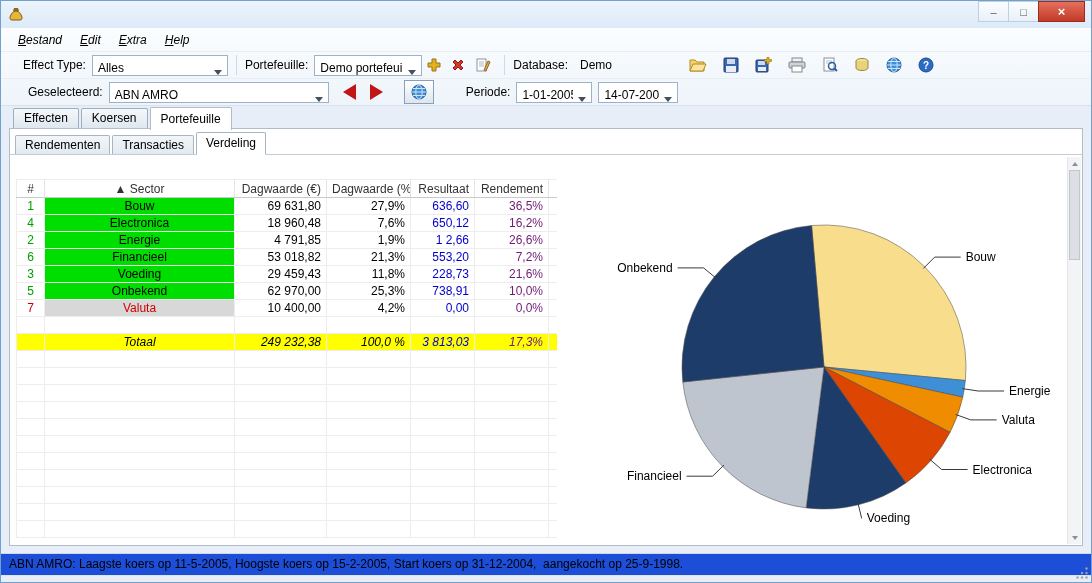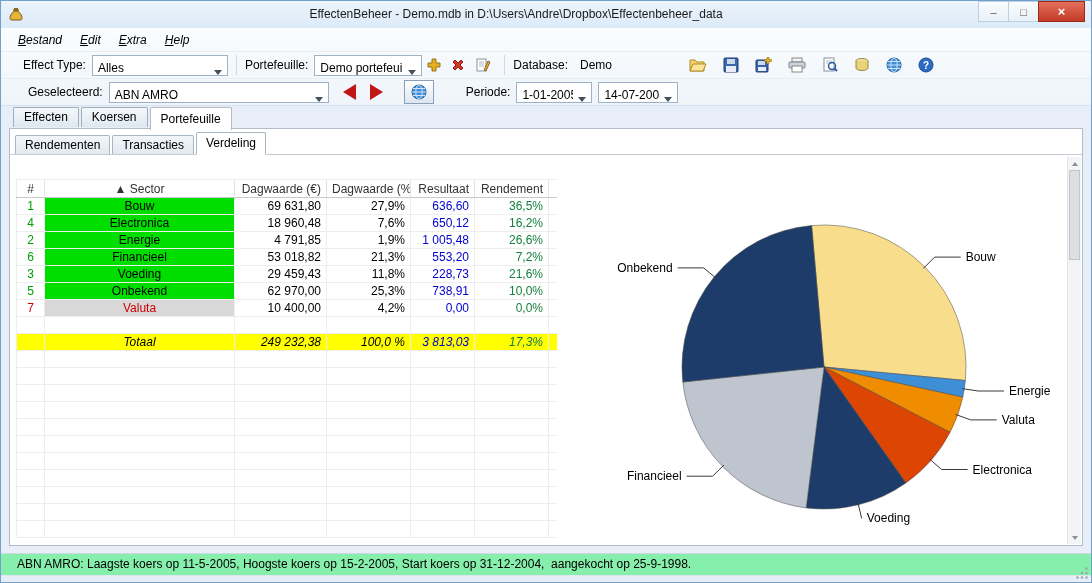--- a/index.html
+++ b/index.html
@@ -29,73 +29,72 @@
   .darr{width:0;height:0;border-left:4px solid transparent;border-right:4px solid transparent;border-top:5px solid #44505c;margin:0 5px;}
   .vsep{width:1px;height:20px;background:#cfdae4;margin:0 8px;}
   .tbtn{border:none;background:transparent;padding:2px 3px;margin:0 2px;display:flex;align-items:center;cursor:default;}
   .icon-group{display:flex;align-items:center;gap:6px;margin-left:auto;margin-right:152px;}
   .arrbtn{border:none;background:transparent;padding:2px 4px;margin:0 3px;display:flex;align-items:center;cursor:default;}
   .arr-left{width:0;height:0;border-top:8px solid transparent;border-bottom:8px solid transparent;border-right:13px solid #c11616;}
   .arr-right{width:0;height:0;border-top:8px solid transparent;border-bottom:8px solid transparent;border-left:13px solid #c11616;}
   .gbtn{width:30px;height:24px;border:1px solid #8aa0b8;background:linear-gradient(#ffffff,#dce6f0);display:flex;align-items:center;justify-content:center;margin:0 4px;cursor:default;}
 
   
-  .tabstrip{position:absolute;left:12px;top:106px;height:22px;display:flex;align-items:flex-start;z-index:6;}
+  .tabstrip{position:absolute;left:12px;top:106px;height:22px;display:flex;align-items:center;z-index:6;}
   .tab{height:19px;line-height:19px;padding:0 10px;background:linear-gradient(#f4f8fb,#dfe7ef);border:1px solid #9eaebe;border-bottom:none;border-radius:2px 2px 0 0;margin-right:2px;margin-bottom:1px;cursor:default;white-space:nowrap;}
   .tab.active{height:22px;line-height:22px;background:#fff;border-color:#b2bdc9;margin-bottom:0;}
 
   
   .panel{position:absolute;left:8px;right:8px;top:127px;height:416px;background:#fff;border:1px solid #b2bdc9;box-sizing:content-box;z-index:2;}
   .subtabs{position:absolute;left:5px;top:4px;height:21px;display:flex;align-items:flex-end;z-index:4;}
   .subtab{height:18px;line-height:18px;padding:0 9px;background:linear-gradient(#f2f6fa,#e2e9f0);border:1px solid #a8b6c4;border-bottom:none;border-radius:2px 2px 0 0;margin-right:2px;cursor:default;white-space:nowrap;}
   .subtab.active{height:21px;line-height:21px;background:#fff;margin-bottom:-1px;border-bottom:1px solid #fff;}
   .subtab-underline{position:absolute;left:0;right:0;top:25px;border-top:1px solid #c4cdd6;z-index:3;}
 
   
   .sector-table{position:absolute;left:6px;top:50px;border-collapse:collapse;table-layout:fixed;width:541px;font-size:12px;border-top:1px solid #ededed;border-left:1px solid #ededed;}
   .sector-table th{height:17px;font-weight:normal;color:#333;border-right:1px solid #e4e4e4;border-bottom:1px solid #c9c9c9;padding:0 5px;white-space:nowrap;overflow:hidden;}
   .sector-table td{height:16px;line-height:16px;border-right:1px solid #ededed;border-bottom:1px solid #ededed;padding:0 5px;white-space:nowrap;overflow:hidden;}
   .c-num{text-align:center;}
   .c-sector{text-align:center;}
   .c-eur,.c-pct,.c-res,.c-rend{text-align:right;}
-  td.c-res{color:#0000cc;} td.c-rend{color:#15803d;}
+  td.c-res{color:#0000cc;} td.c-rend{color:#701a75;}
   .t-green{color:#00a000;} .t-red{color:#d00000;}
   .bg-green{background:#00de00;color:#000;}
   .bg-gray{background:#d8d8d8;}
   .row-total td{background:#ffff00;font-style:italic;}
   .c-fill{border-right:none !important;}
 
   
   .pie-svg{position:absolute;left:540px;top:34px;}
   .pie-label{font-size:12px;fill:#000;font-family:"Liberation Sans",sans-serif;}
 
   
   .vscroll{position:absolute;top:28px;right:1px;bottom:1px;width:13px;background:#f3f4f6;border-left:1px solid #e2e4e8;}
   .vs-btn{height:13px;display:flex;align-items:center;justify-content:center;}
   .vs-btn.down{position:absolute;bottom:0;left:0;right:0;}
   .tri-up{width:0;height:0;border-left:3px solid transparent;border-right:3px solid transparent;border-bottom:4px solid #8a9099;}
   .tri-down{width:0;height:0;border-left:3px solid transparent;border-right:3px solid transparent;border-top:4px solid #8a9099;}
   .vs-thumb{position:absolute;top:13px;left:1px;right:1px;height:88px;background:#dcdfe3;border:1px solid #c2c7cd;}
 
   
-  .statusbar{position:absolute;left:0;right:0;top:552px;height:21px;line-height:21px;padding-left:16px;background:#86efac;border-top:1px solid #cfd8e2;border-bottom:1px solid #dde5ee;white-space:pre;overflow:hidden;}
+  .statusbar{position:absolute;left:0;right:0;top:552px;height:21px;line-height:21px;padding-left:8px;background:#1d4ed8;border-top:1px solid #cfd8e2;border-bottom:1px solid #dde5ee;white-space:pre;overflow:hidden;}
   .bottomframe{position:absolute;left:0;right:0;top:567px;bottom:0;}
   .sizegrip{position:absolute;right:2px;bottom:2px;}
 </style>
 </head>
 <body>
 
 <div class="window">
 
   <div class="titlebar">
     <svg class="app-icon" viewBox="0 0 16 16">
       <path d="M6 2 h4 l1 3 h-6 z" fill="#8a6d1a"></path>
       <path d="M4 14 c-2 0 -2.6-2 -1.6-4 1-2.2 2.6-5 5.6-5 s4.6 2.8 5.6 5 c1 2 .4 4 -1.6 4 z" fill="#E5B63C" stroke="#7a5c12"></path>
     </svg>
-    <div class="title-text">EffectenBeheer - Demo.mdb in D:\Users\Andre\Dropbox\Effectenbeheer_data</div>
     <div class="winbtns">
       <div class="wbtn">–</div>
       <div class="wbtn">□</div>
       <div class="wbtn close">×</div>
     </div>
   </div>
 
   <div class="bars">
     <div class="menubar">
       <span class="menu-item">Bestand</span>
@@ -287,21 +286,21 @@
             <td class="c-pct">7,6%</td>
             <td class="c-res">650,12</td>
             <td class="c-rend">16,2%</td>
             <td class="c-fill"></td>
           </tr>
           <tr>
             <td class="c-num t-green">2</td>
             <td class="c-sector bg-green">Energie</td>
             <td class="c-eur">4 791,85</td>
             <td class="c-pct">1,9%</td>
-            <td class="c-res">1 005,48</td>
+            <td class="c-res">1 2,66</td>
             <td class="c-rend">26,6%</td>
             <td class="c-fill"></td>
           </tr>
           <tr>
             <td class="c-num t-green">6</td>
             <td class="c-sector bg-green">Financieel</td>
             <td class="c-eur">53 018,82</td>
             <td class="c-pct">21,3%</td>
             <td class="c-res">553,20</td>
             <td class="c-rend">7,2%</td>

